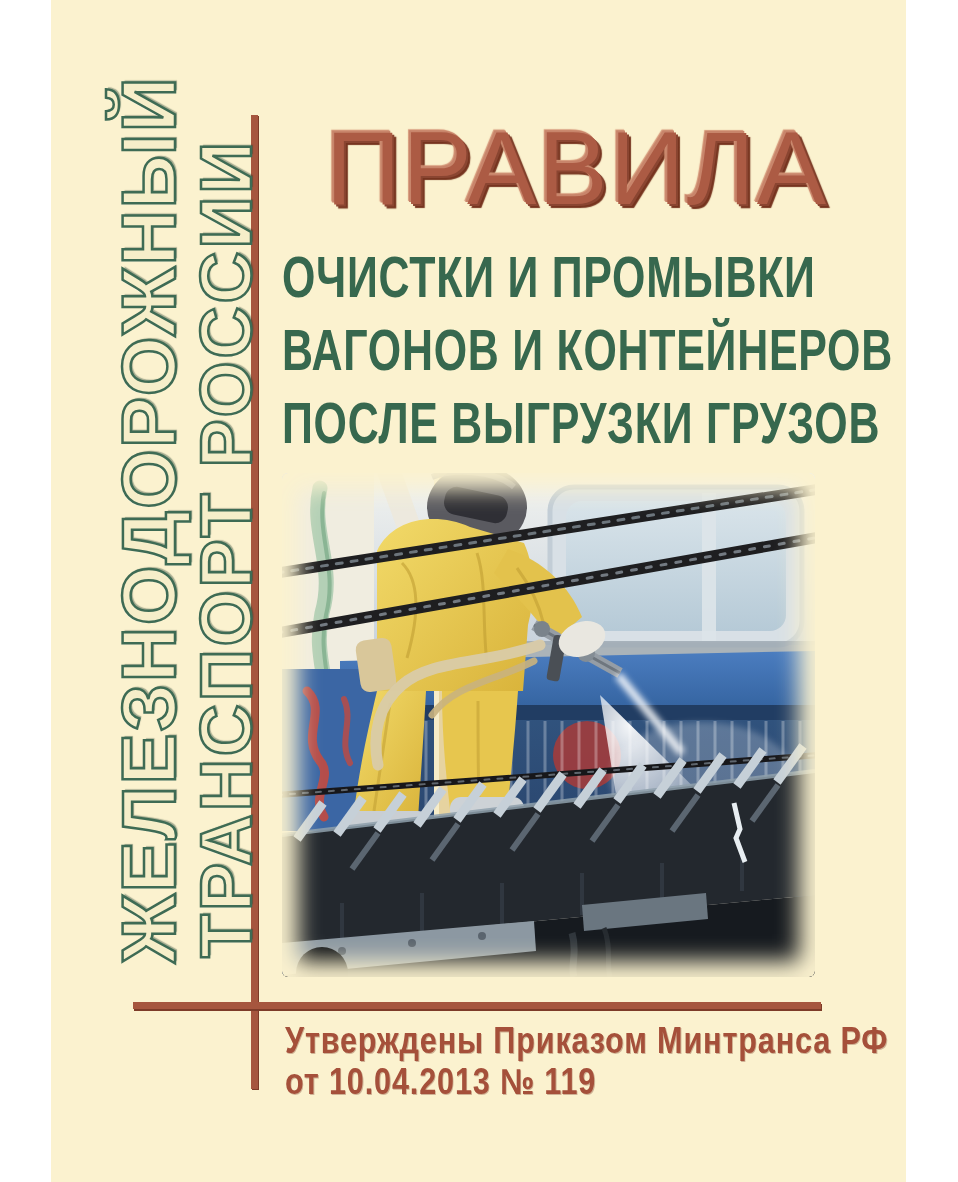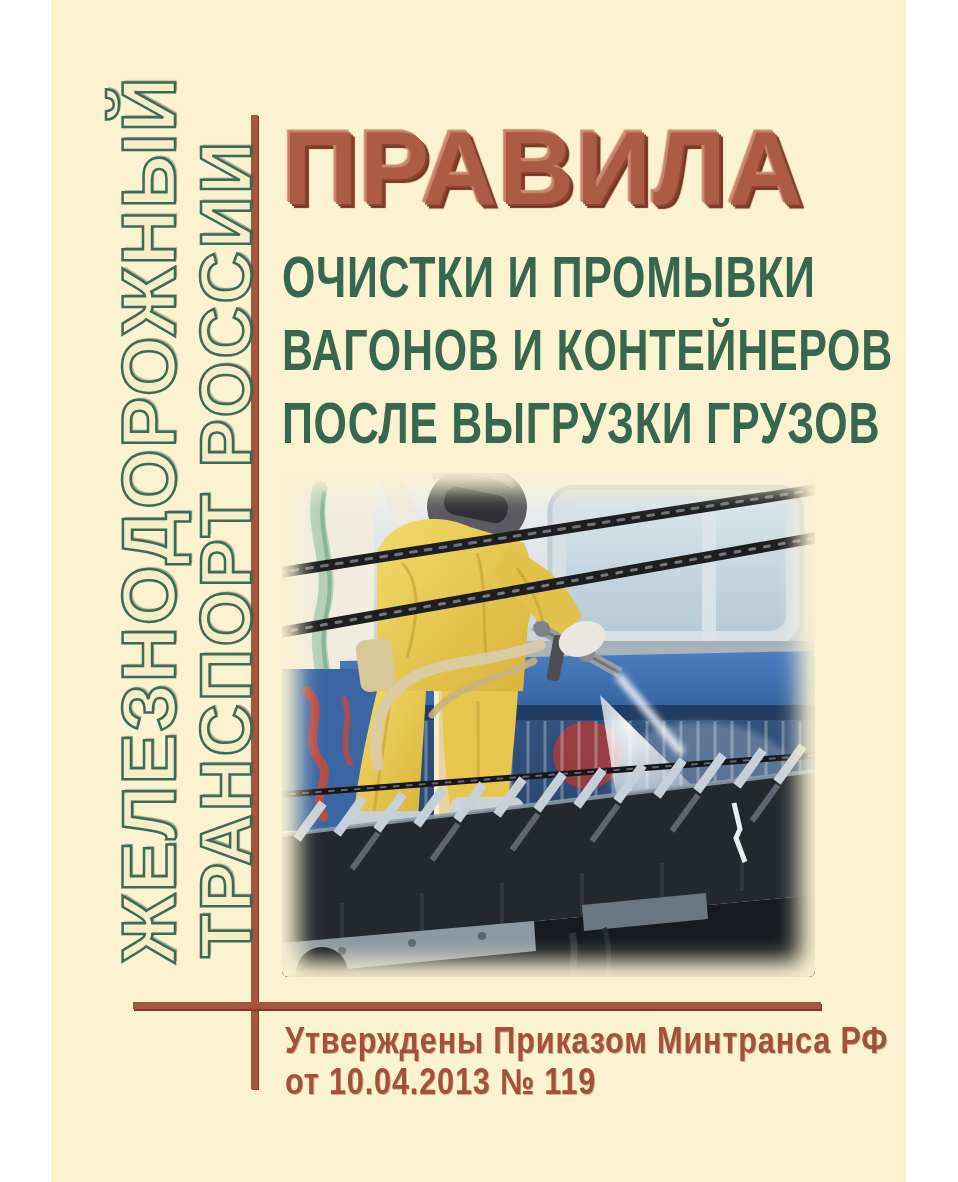--- a/index.html
+++ b/index.html
@@ -28,21 +28,21 @@
     -webkit-text-stroke:2.5px #3E6B54;
     text-shadow:2px 2px 1px rgba(31,61,45,.40), -1px -1px 0 rgba(255,255,255,.85);
   }
   .spine.col1{left:61px;top:963px;width:845px;height:74px;
     font-size:76px;line-height:74px;letter-spacing:2px;}
   .spine.col2{left:139px;top:958px;width:840px;height:72px;
     font-size:72px;line-height:72px;letter-spacing:3px;}
   
   .title{
     position:absolute;left:232px;top:112px;width:545px;height:116px;
-    font-size:104px;line-height:112px;font-weight:bold;text-align:left;
+    font-size:104px;line-height:112px;font-weight:normal;text-align:right;
     letter-spacing:2px;color:#AC5B44;
     text-shadow:
       -2px -2px 0 #C8856B, -3px -3px 1px #D49678,
       2px 2px 0 #8A4531, 4px 4px 1px #76341F;
     white-space:nowrap;
   }
   
   .subtitle{
     position:absolute;left:231px;top:240px;width:740px;
     color:#37684E;font-weight:bold;font-size:58px;line-height:73px;

